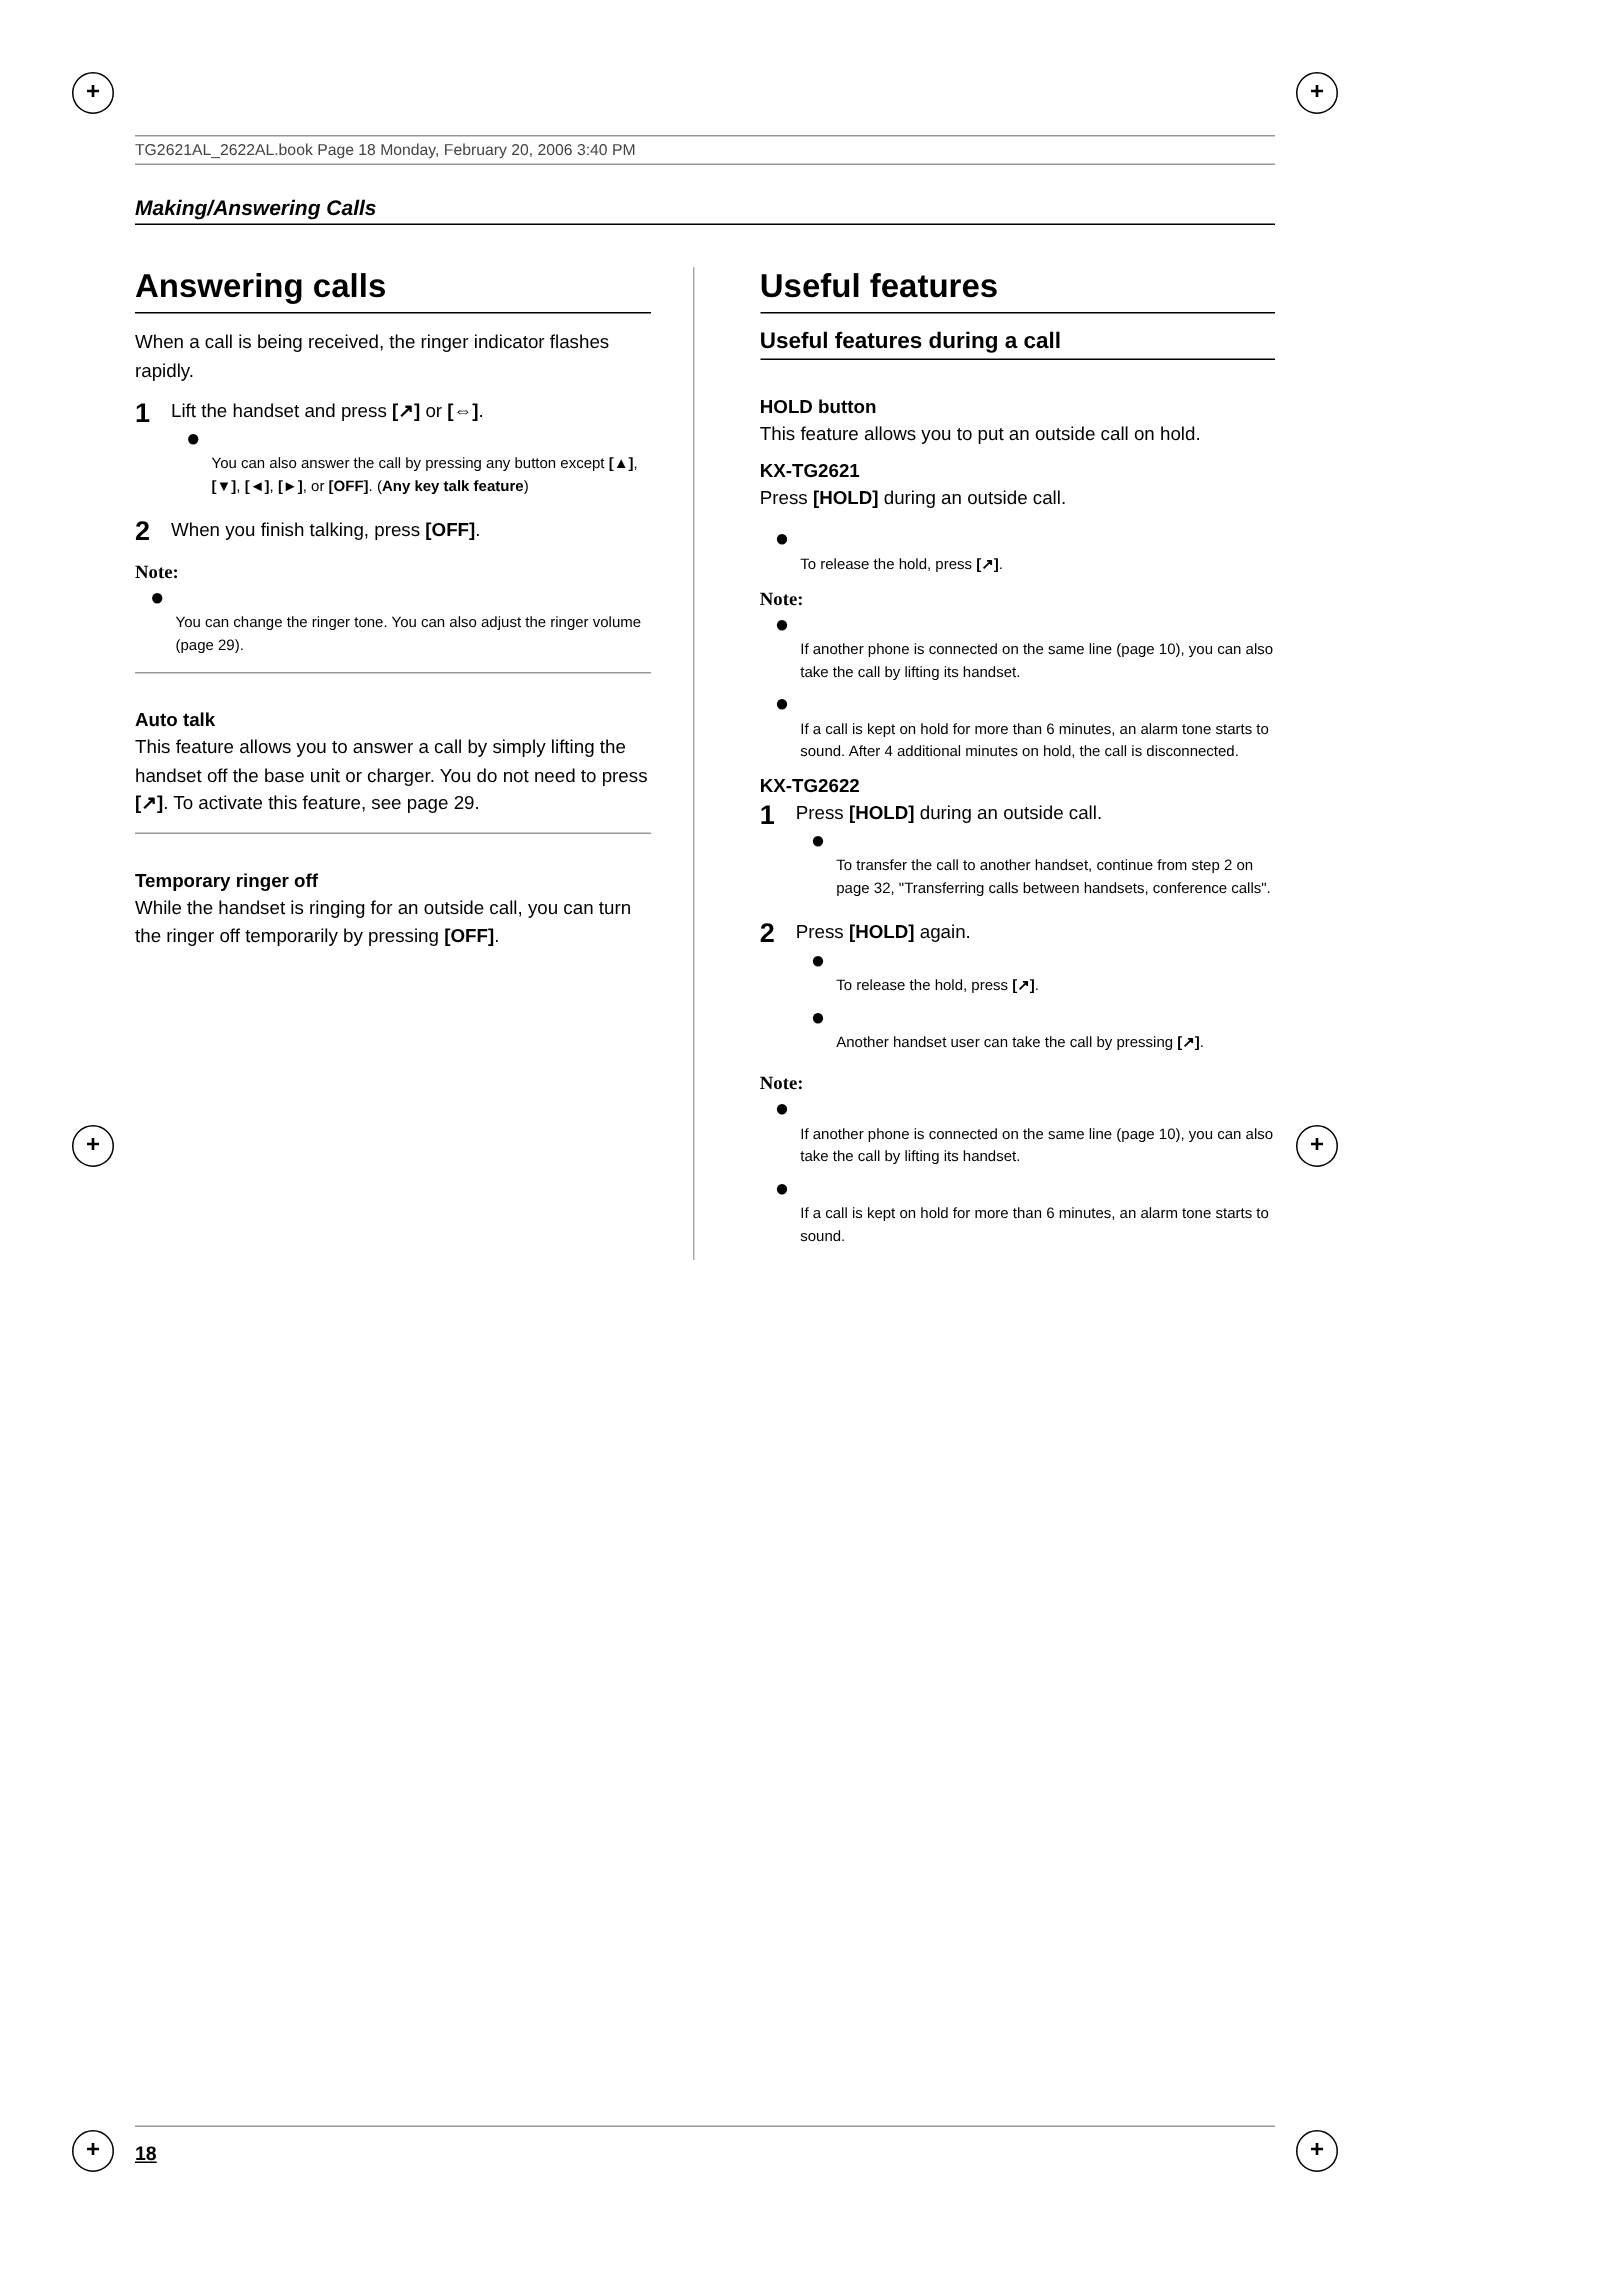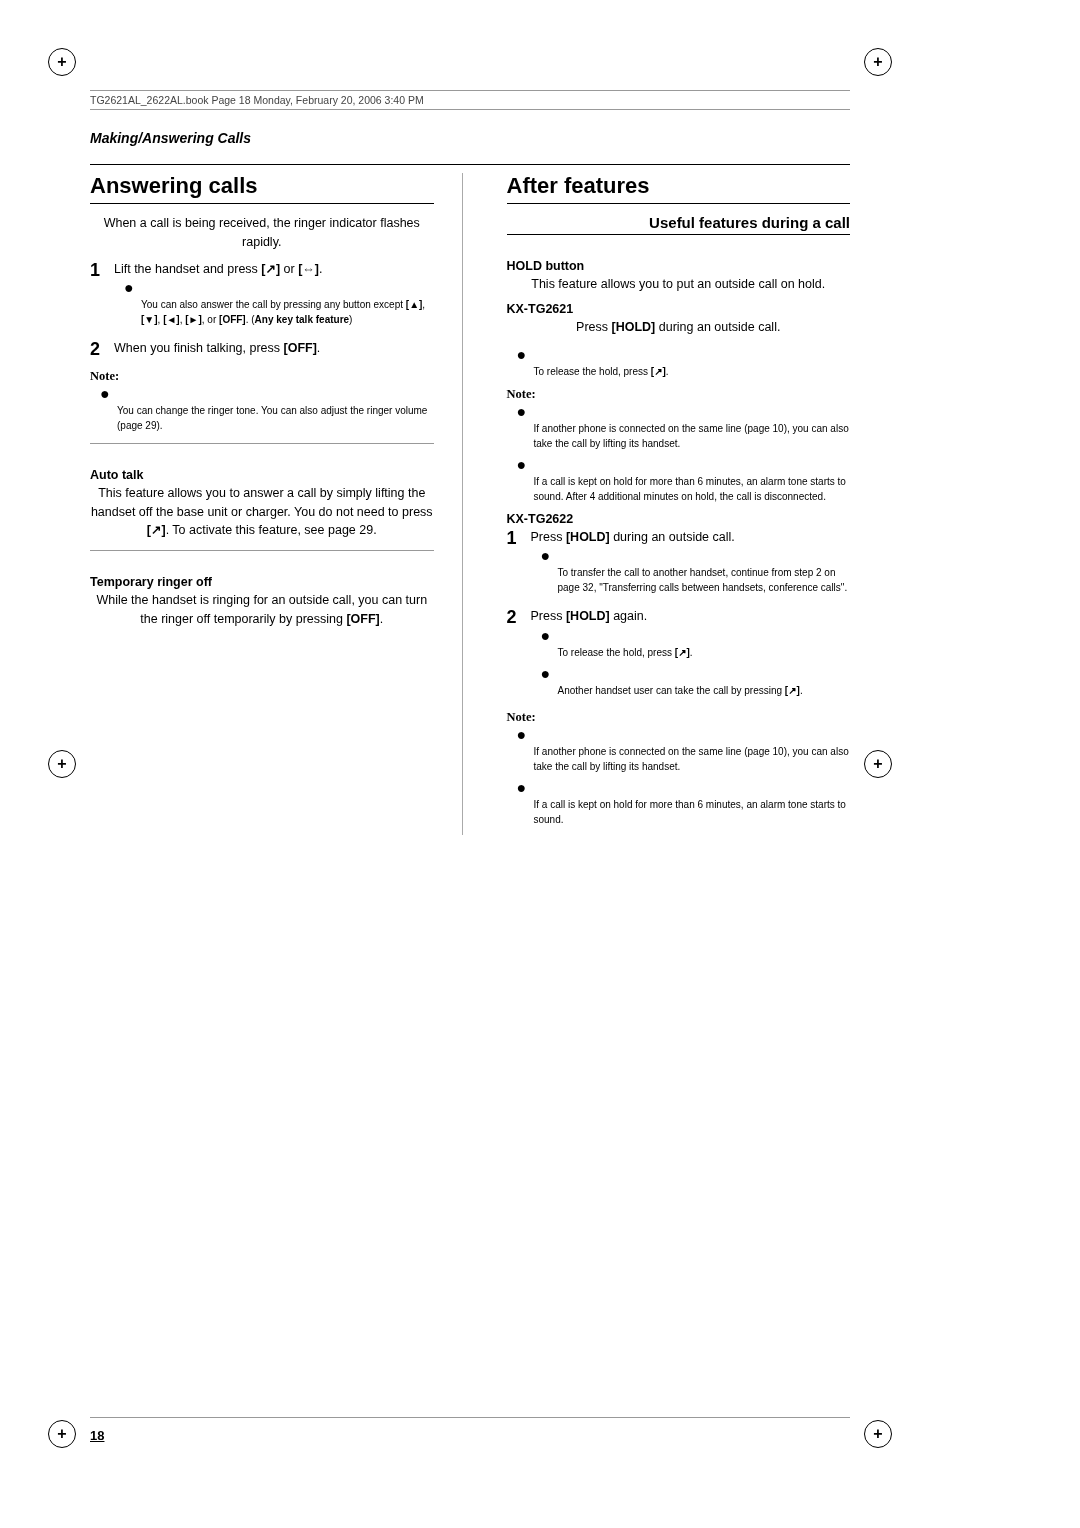--- a/index.html
+++ b/index.html
@@ -70,22 +70,22 @@
       right: 90px;
       bottom: 110px;
     }
 
     
     .section-header {
       font-style: italic;
       font-weight: bold;
       font-size: 14px;
       border-bottom: 1.5px solid #000;
-      padding-bottom: 18px;
-      margin-bottom: 8px;
+      padding-bottom: 3px;
+      margin-bottom: 28px;
     }
 
     
     .two-col {
       display: flex;
       gap: 36px;
     }
     .col-left {
       flex: 1;
       min-width: 0;
@@ -105,21 +105,20 @@
       margin-bottom: 10px;
       border-bottom: 1.5px solid #000;
       padding-bottom: 4px;
     }
 
     
     .body-text {
       font-size: 12.5px;
       line-height: 1.5;
       margin-bottom: 8px;
-      text-align: center;
     }
 
     
     .step {
       display: flex;
       gap: 6px;
       margin-bottom: 8px;
     }
     .step-num {
       font-size: 18px;
@@ -205,21 +204,20 @@
       margin-bottom: 2px;
     }
 
     
     .subsection-heading {
       font-size: 15px;
       font-weight: bold;
       border-bottom: 1.5px solid #000;
       padding-bottom: 3px;
       margin-bottom: 8px;
-      text-align: right;
     }
   </style>
 </head>
 <body>
 
 <div class="page-wrapper">
 
   <div class="reg-mark reg-tl"></div>
   <div class="reg-mark reg-tr"></div>
   <div class="reg-mark reg-bl"></div>
@@ -273,21 +271,21 @@
         <div class="sub-heading">Auto talk</div>
         <p class="body-text">This feature allows you to answer a call by simply lifting the handset off the base unit or charger. You do not need to press <b>[↗]</b>. To activate this feature, see page 29.</p>
 
         <hr class="divider">
 
         <div class="sub-heading">Temporary ringer off</div>
         <p class="body-text">While the handset is ringing for an outside call, you can turn the ringer off temporarily by pressing <b>[OFF]</b>.</p>
       </div>
 
       <div class="col-right">
-        <div class="col-title">After features</div>
+        <div class="col-title">Useful features</div>
 
         <div class="subsection-heading">Useful features during a call</div>
 
         <div class="sub-heading">HOLD button</div>
         <p class="body-text">This feature allows you to put an outside call on hold.</p>
 
         <div class="model-label">KX-TG2621</div>
         <p class="body-text">Press <b>[HOLD]</b> during an outside call.</p>
         <div class="bullet-item">
           <span class="bullet">●</span>

